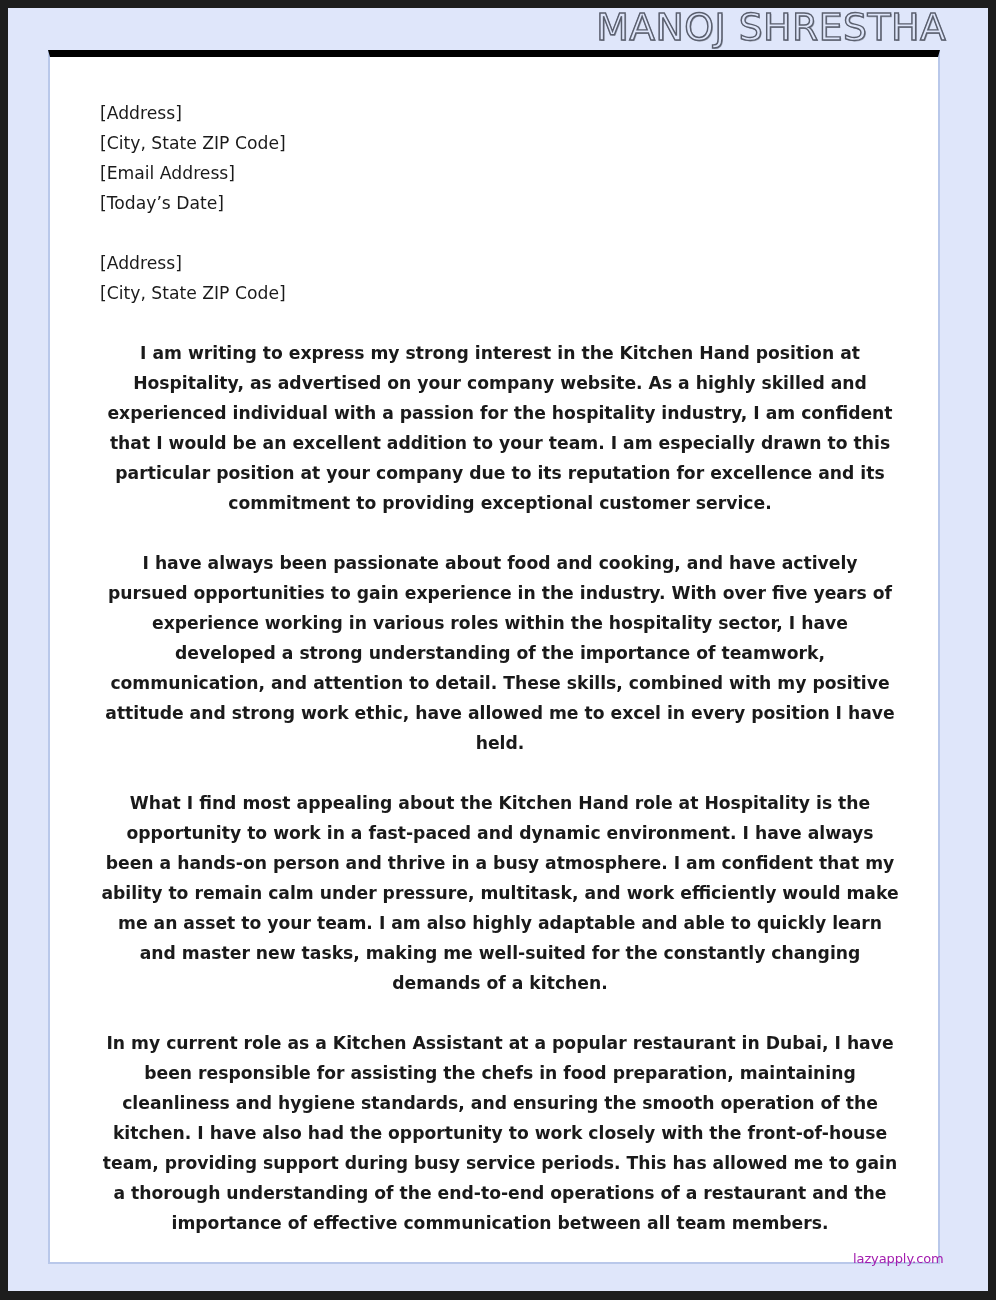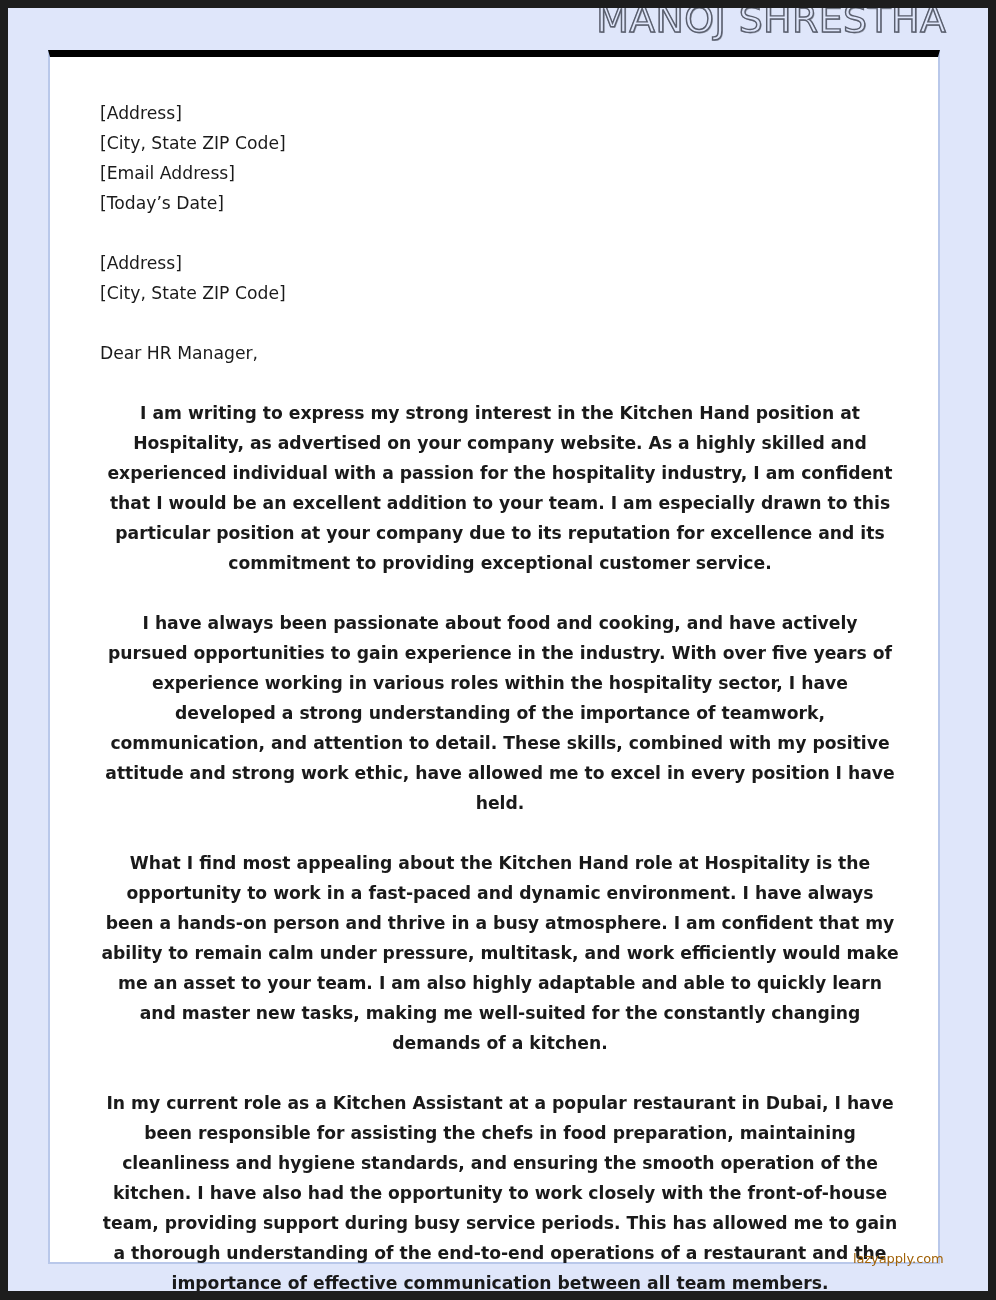--- a/index.html
+++ b/index.html
@@ -30,21 +30,20 @@
   }
 
   
   #header-band {
     position: absolute;
     left: 0;
     top: 0;
     width: 980px;
     height: 32px;
     display: flex;
-    align-items: flex-end;
     justify-content: flex-end;
     padding-right: 42px;
     box-sizing: border-box;
   }
   #doc-title {
     font-family: "DejaVu Sans", sans-serif;
     font-size: 37px;
     line-height: 40px;
     letter-spacing: 0.5px;
     font-weight: 400;
@@ -104,21 +103,21 @@
   }
 
   
   #watermark {
     position: absolute;
     left: 845px;
     top: 1243px;
     font-family: "DejaVu Sans", sans-serif;
     font-size: 13px;
     line-height: 16px;
-    color: #a16207;
+    color: #a21caf;
     white-space: nowrap;
     letter-spacing: -0.1px;
   }
 </style>
 </head>
 <body>
 
 <div id="viewport">
 
   <div id="header-band">
@@ -138,21 +137,20 @@
 
     <div class="block-gap"></div>
 
     <div>
       <div class="addr-line">[Address]</div>
       <div class="addr-line">[City, State ZIP Code]</div>
     </div>
 
     <div class="block-gap"></div>
 
-    <p class="salutation">Dear HR Manager,</p>
 
     <p class="para">I am writing to express my strong interest in the Kitchen Hand position at Hospitality, as advertised on your company website. As a highly skilled and experienced individual with a passion for the hospitality industry, I am confident that I would be an excellent addition to your team. I am especially drawn to this particular position at your company due to its reputation for excellence and its commitment to providing exceptional customer service.</p>
     <p class="para">I have always been passionate about food and cooking, and have actively pursued opportunities to gain experience in the industry. With over five years of experience working in various roles within the hospitality sector, I have developed a strong understanding of the importance of teamwork, communication, and attention to detail. These skills, combined with my positive attitude and strong work ethic, have allowed me to excel in every position I have held.</p>
     <p class="para">What I find most appealing about the Kitchen Hand role at Hospitality is the opportunity to work in a fast-paced and dynamic environment. I have always been a hands-on person and thrive in a busy atmosphere. I am confident that my ability to remain calm under pressure, multitask, and work efficiently would make me an asset to your team. I am also highly adaptable and able to quickly learn and master new tasks, making me well-suited for the constantly changing demands of a kitchen.</p>
     <p class="para">In my current role as a Kitchen Assistant at a popular restaurant in Dubai, I have been responsible for assisting the chefs in food preparation, maintaining cleanliness and hygiene standards, and ensuring the smooth operation of the kitchen. I have also had the opportunity to work closely with the front-of-house team, providing support during busy service periods. This has allowed me to gain a thorough understanding of the end-to-end operations of a restaurant and the importance of effective communication between all team members.</p>
 
   </div>
 
   <div id="watermark">lazyapply.com</div>
 

